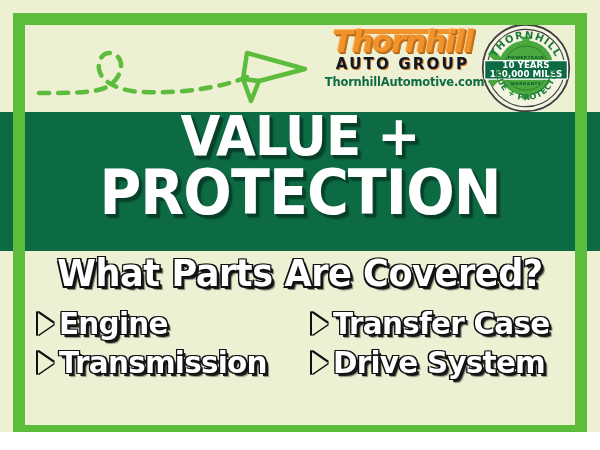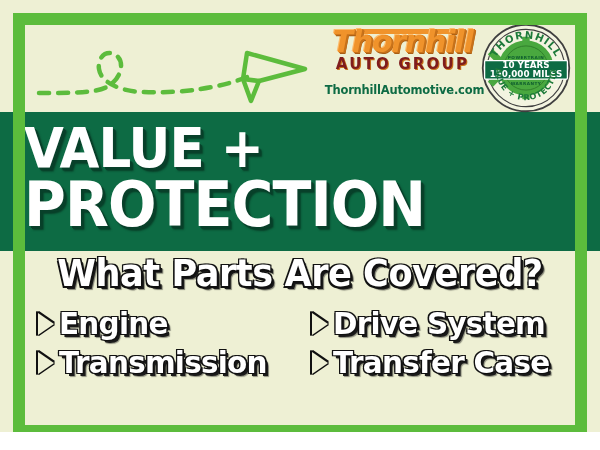--- a/index.html
+++ b/index.html
@@ -86,26 +86,26 @@
     font-style: italic;
     letter-spacing: -1.2px;
     color: #f0932b;
     line-height: 30px;
     text-shadow:
       1px 0 0 #c8721a, 2px 1px 0 #c8721a,
       2px 2px 0 #a85d12, 1px 1px 0 #c8721a,
       -1px -1px 0 #fdbb6b;
   }
   .logo-sub {
-    margin: -1px 0 12px 0;
+    margin: -1px 0 4px 0;
     font-family: "DejaVu Sans", sans-serif;
     font-size: 15px;
     font-weight: bold;
     letter-spacing: 2.2px;
-    color: #7f1d1d;
+    color: #0f172a;
     line-height: 16px;
     text-shadow: 1px 1px 0 #c8721a;
   }
   .logo-url {
     margin: 2px 0 0 4px;
     font-family: "DejaVu Sans", sans-serif;
     font-size: 11.5px;
     font-weight: bold;
     letter-spacing: -0.2px;
     color: #0d6b44;
@@ -118,23 +118,23 @@
     left: 455px;
     top: -3px;
     width: 92px;
     height: 92px;
   }
 
   
   .headline {
     position: absolute;
     left: 0;
-    top: 122px;
+    top: 110px;
     width: 600px;
-    text-align: left;
+    text-align: center;
     z-index: 4;
   }
   .headline-line {
     font-family: "DejaVu Sans", sans-serif;
     font-weight: bold;
     color: #ffffff;
     line-height: 0.92;
     letter-spacing: -1px;
     -webkit-text-stroke: 0px;
     text-shadow:
@@ -289,23 +289,23 @@
         <span class="part-label">Engine</span>
       </div>
       <div class="part-item">
         <span class="marker"></span>
         <span class="part-label">Transmission</span>
       </div>
     </div>
     <div class="col col-right">
       <div class="part-item">
         <span class="marker"></span>
-        <span class="part-label">Drive System</span>
+        <span class="part-label">Transfer Case</span>
       </div>
       <div class="part-item">
         <span class="marker"></span>
-        <span class="part-label">Transfer Case</span>
+        <span class="part-label">Drive System</span>
       </div>
     </div>
   </div>
 
   <div class="frame"></div>
 </div>
 
 </body></html>

